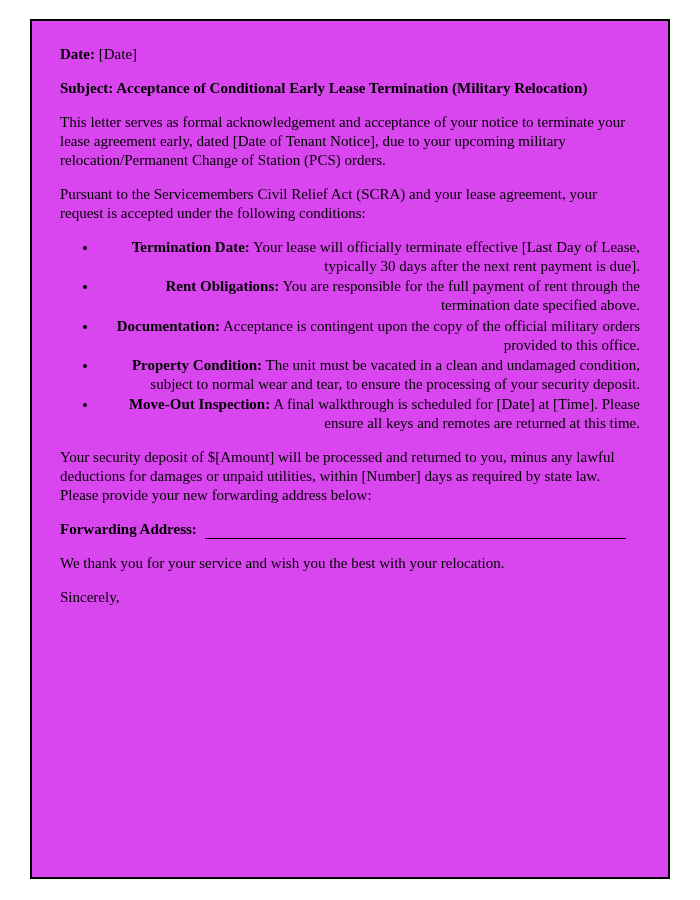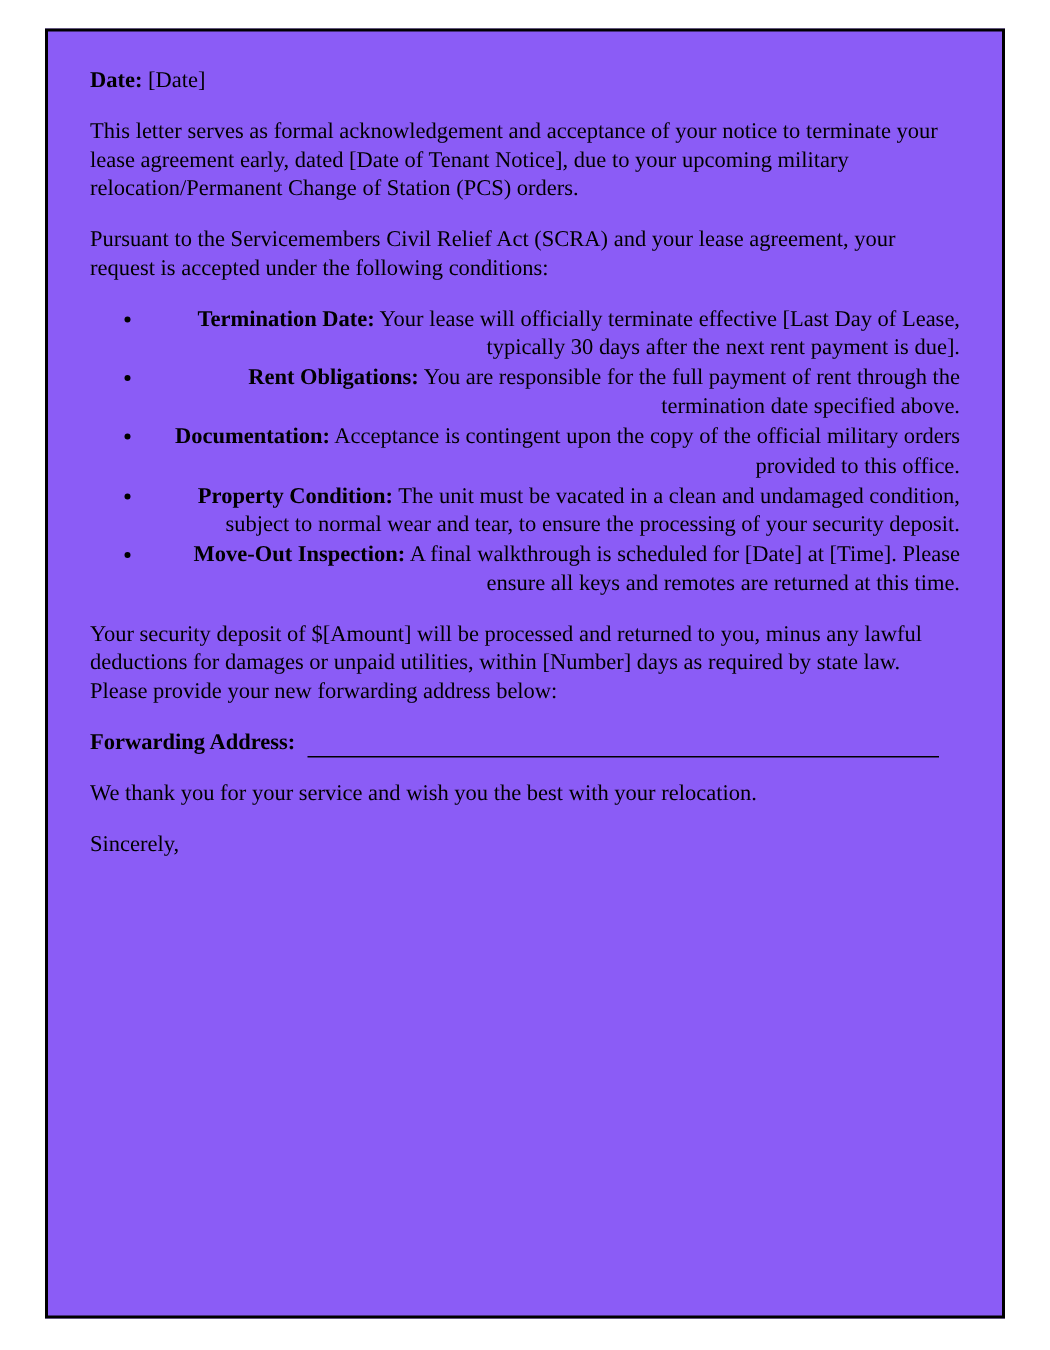--- a/index.html
+++ b/index.html
@@ -12,21 +12,21 @@
     height: 900px;
     font-family: "Liberation Serif", "DejaVu Serif", serif;
     color: #000000;
   }
   .page {
     box-sizing: border-box;
     width: 640px;
     height: 860px;
     margin: 19px auto 0 auto;
     border: 2px solid #000000;
-    background: #8b5cf6;
+    background: #d946ef;
     padding: 24px 28px;
     font-size: 15px;
     line-height: 1.27;
   }
   .line {
     margin: 0;
   }
   .block {
     margin: 0 0 15px 0;
   }
@@ -68,20 +68,21 @@
   }
 </style>
 </head>
 <body>
 
 <div class="page">
 
   <p class="line block"><strong>Date:</strong> <span>[Date]</span></p>
 
 
+  <p class="block"><strong>Subject: Acceptance of Conditional Early Lease Termination (Military Relocation)</strong></p>
 
 
   <p class="block">This letter serves as formal acknowledgement and acceptance of your notice to terminate your lease agreement early, dated [Date of Tenant Notice], due to your upcoming military relocation/Permanent Change of Station (PCS) orders.</p>
 
   <p class="block">Pursuant to the Servicemembers Civil Relief Act (SCRA) and your lease agreement, your request is accepted under the following conditions:</p>
 
   <ul class="conditions">
     <li><strong>Termination Date:</strong> <span>Your lease will officially terminate effective [Last Day of Lease, typically 30 days after the next rent payment is due].</span></li>
     <li><strong>Rent Obligations:</strong> <span>You are responsible for the full payment of rent through the termination date specified above.</span></li>
     <li><strong>Documentation:</strong> <span>Acceptance is contingent upon the copy of the official military orders provided to this office.</span></li>

